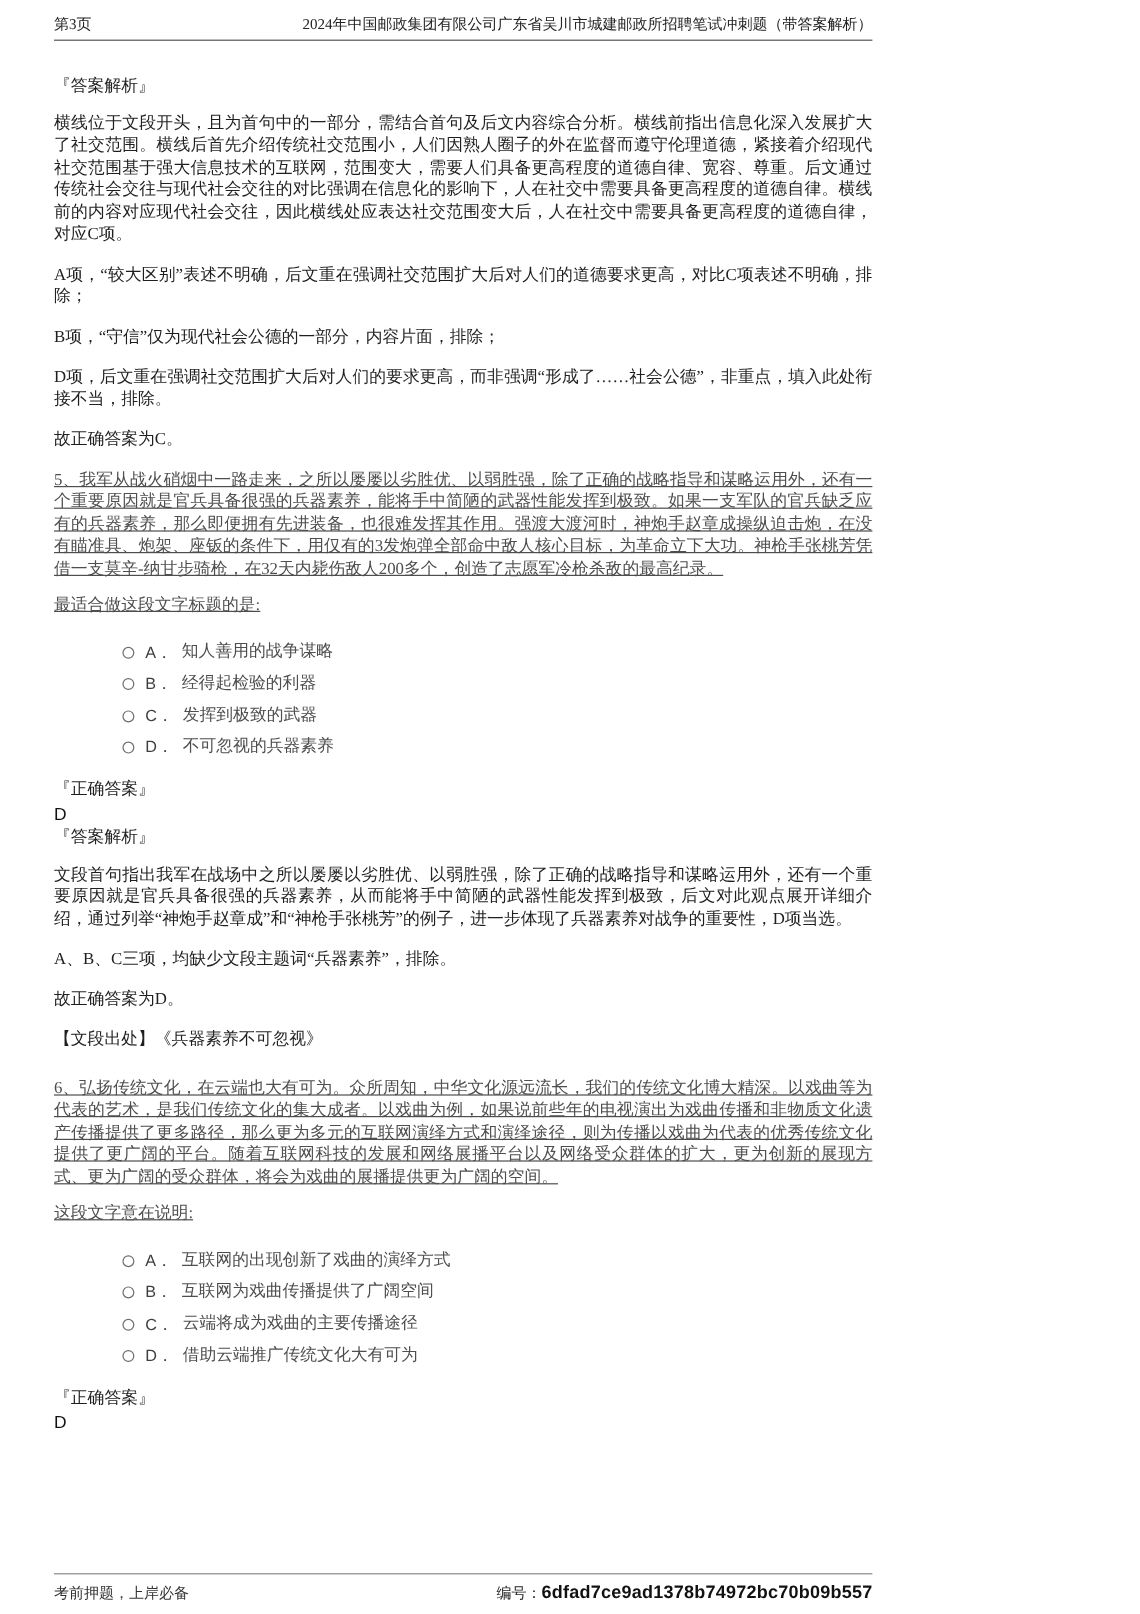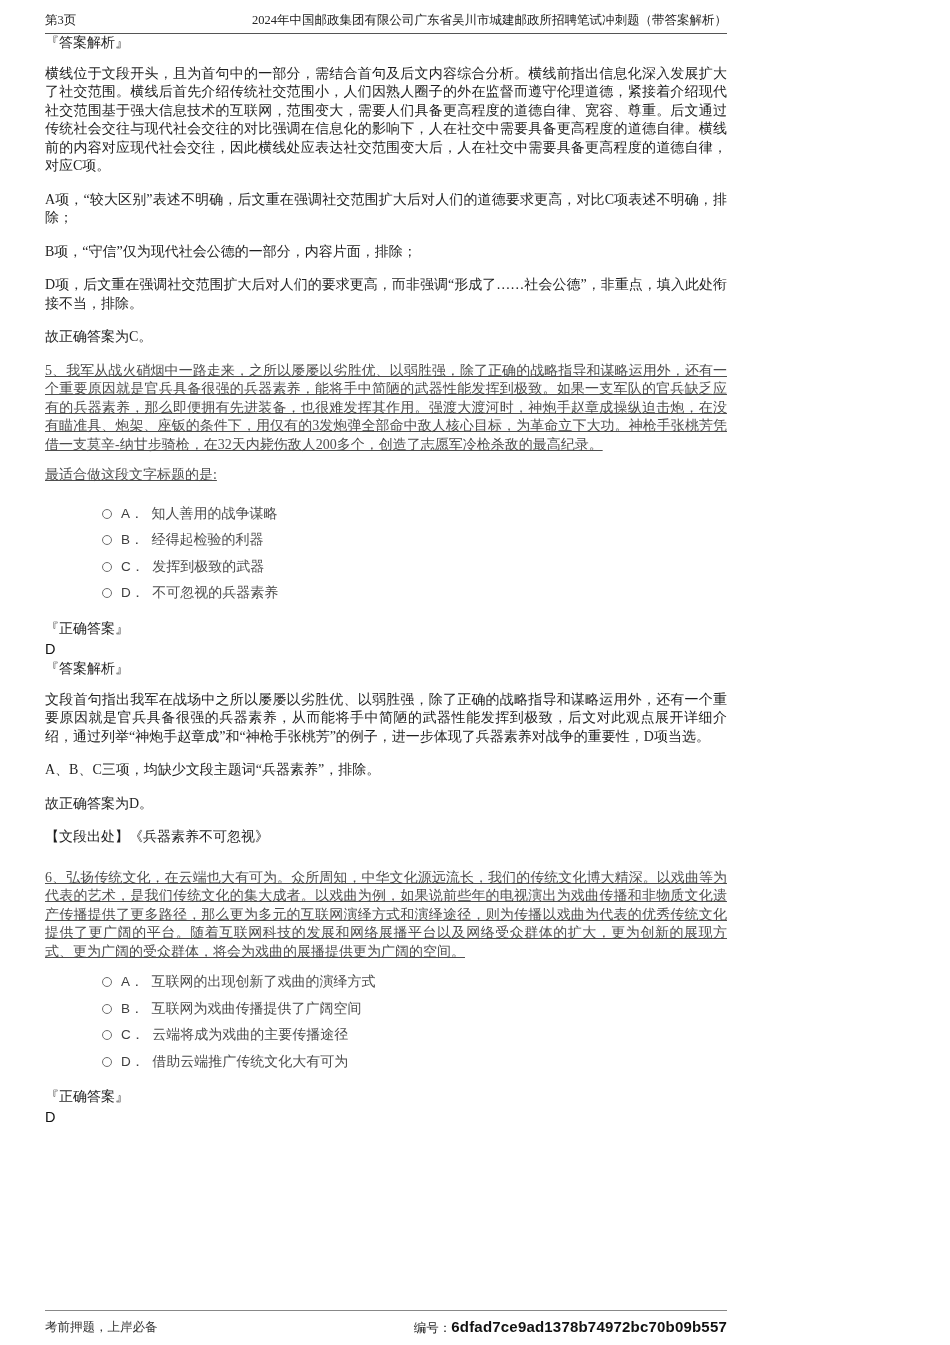--- a/index.html
+++ b/index.html
@@ -20,21 +20,21 @@
     justify-content:space-between;
     align-items:flex-end;
     border-bottom:1px solid #555;
     padding-bottom:4px;
     font-size:12.5px;
     color:#222;
   }
   
   .content{
     position:absolute;
-    top:34px;left:45px;right:45px;
+    top:64px;left:45px;right:45px;
     font-size:14px;
     line-height:18.5px;
   }
   .para{
     margin:0 0 15px 0;
     text-align:justify;
     color:#1f1f1f;
   }
   .label-line{
     margin:0 0 12px 0;
@@ -76,21 +76,21 @@
     font-size:14.5px;color:#111;
   }
   
   .footer{
     position:absolute;
     left:45px;right:45px;bottom:8px;
     border-top:1px solid #888;
     padding-top:7px;
     display:flex;
     justify-content:space-between;
-    align-items:center;
+    align-items:flex-end;
   }
   .footer-left{font-size:12.5px;color:#333;}
   .footer-right{font-size:12.5px;color:#222;}
   .serial-value{
     font-family:"Liberation Sans","DejaVu Sans",sans-serif;
     font-size:15px;
     font-weight:bold;
     color:#111;
     letter-spacing:0.2px;
   }
@@ -150,20 +150,21 @@
       </div>
 
       <p class="para">文段首句指出我军在战场中之所以屡屡以劣胜优、以弱胜强，除了正确的战略指导和谋略运用外，还有一个重要原因就是官兵具备很强的兵器素养，从而能将手中简陋的武器性能发挥到极致，后文对此观点展开详细介绍，通过列举“神炮手赵章成”和“神枪手张桃芳”的例子，进一步体现了兵器素养对战争的重要性，D项当选。</p>
       <p class="para">A、B、C三项，均缺少文段主题词“兵器素养”，排除。</p>
       <p class="para">故正确答案为D。</p>
       <p class="para section-gap">【文段出处】《兵器素养不可忽视》</p>
     </div>
 
     <div>
       <p class="para q-text stem">6、弘扬传统文化，在云端也大有可为。众所周知，中华文化源远流长，我们的传统文化博大精深。以戏曲等为代表的艺术，是我们传统文化的集大成者。以戏曲为例，如果说前些年的电视演出为戏曲传播和非物质文化遗产传播提供了更多路径，那么更为多元的互联网演绎方式和演绎途径，则为传播以戏曲为代表的优秀传统文化提供了更广阔的平台。随着互联网科技的发展和网络展播平台以及网络受众群体的扩大，更为创新的展现方式、更为广阔的受众群体，将会为戏曲的展播提供更为广阔的空间。</p>
+      <p class="para q-text prompt">这段文字意在说明:</p>
 
       <div class="options">
         <div class="option">
           <span class="radio"></span>
           <span class="opt-letter">A．</span>
           <span>互联网的出现创新了戏曲的演绎方式</span>
         </div>
         <div class="option">
           <span class="radio"></span>
           <span class="opt-letter">B．</span>

